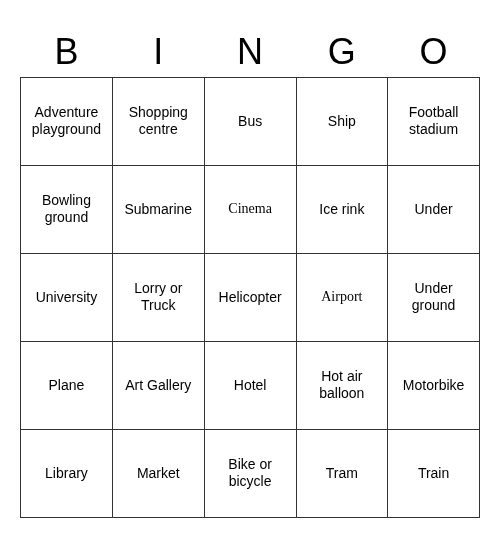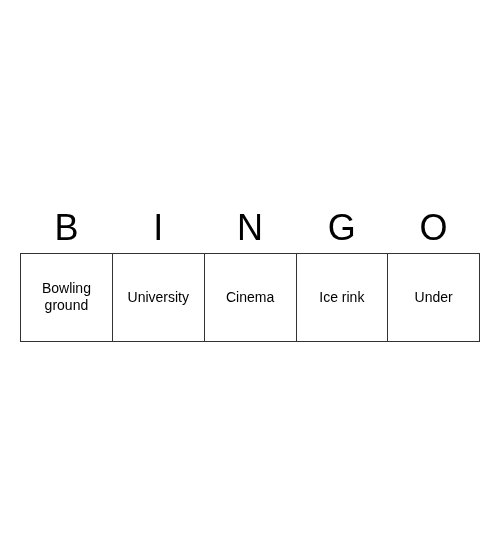--- a/index.html
+++ b/index.html
@@ -41,41 +41,70 @@
       font-size: 14px;
       line-height: 1.2;
     }
 
     .large-text {
       font-size: 26px;
     }
 
     .medium-text {
       font-size: 20px;
+      font-family: Liberation Serif, serif;
     }
 
     .small-text {
       font-size: 13px;
     }
   </style>
 </head>
 <body>
 
 <table class="bingo-card">
   <thead>
     <tr class="header-row">
     <th>B</th>
         <th>I</th>
         <th>N</th>
         <th>G</th>
         <th>O</th>
       </tr>
   </thead>
   <tbody id="bingo-body">
+  <tr>
+        <td class="small-text">Adventure playground</td>
+        <td class="small-text">Shopping centre</td>
+        <td class="large-text">Bus</td>
+        <td class="large-text">Ship</td>
+        <td class="small-text">Football stadium</td>
+      </tr>
       <tr>
         <td class="small-text">Bowling ground</td>
-        <td class="small-text">University</td>
+        <td class="small-text">Submarine</td>
         <td class="medium-text">Cinema</td>
         <td class="large-text">Ice rink</td>
         <td class="large-text">Under</td>
+      </tr>
+      <tr>
+        <td class="small-text">University</td>
+        <td class="small-text">Lorry or Truck</td>
+        <td class="small-text">Helicopter</td>
+        <td class="medium-text">Airport</td>
+        <td class="small-text">Under ground</td>
+      </tr>
+      <tr>
+        <td class="large-text">Plane</td>
+        <td class="small-text">Art Gallery</td>
+        <td class="large-text">Hotel</td>
+        <td class="small-text">Hot air balloon</td>
+        <td class="small-text">Motorbike</td>
+      </tr>
+      <tr>
+        <td class="small-text">Library</td>
+        <td class="small-text">Market</td>
+        <td class="small-text">Bike or bicycle</td>
+        <td class="large-text">Tram</td>
+        <td class="large-text">Train</td>
       </tr>
     </tbody>
 </table>
 
 </body></html>

